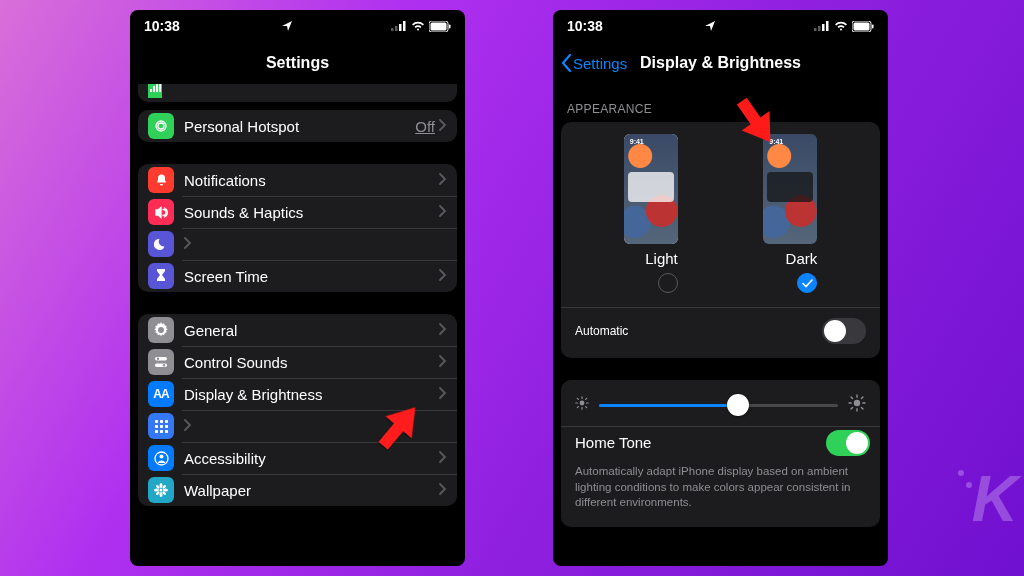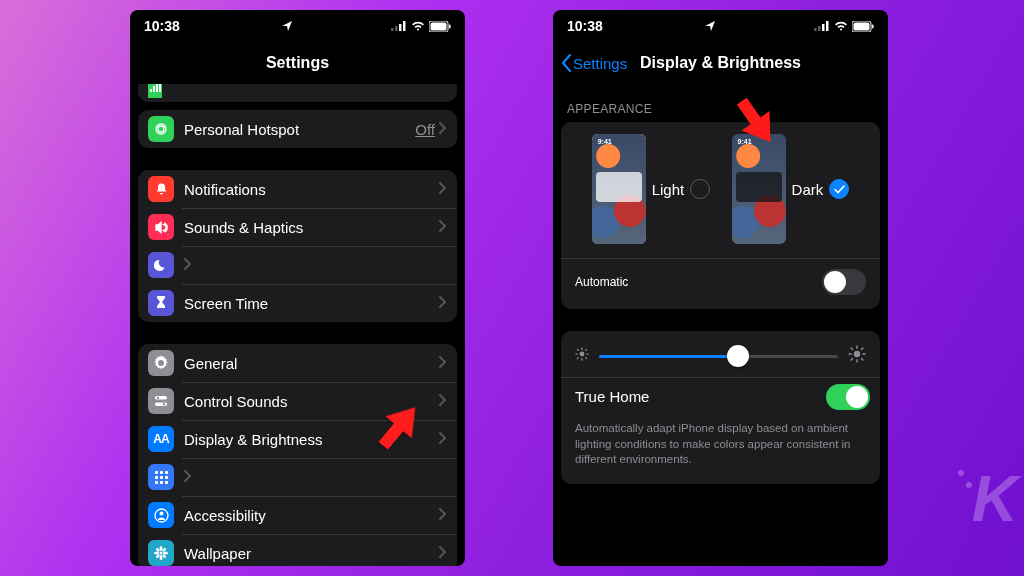--- a/index.html
+++ b/index.html
@@ -39,40 +39,40 @@
   .section-header {
     font-size: 12px; color: #8e8e93; text-transform: uppercase;
     padding: 18px 14px 6px 14px; letter-spacing: 0.3px;
   }
   .group {
     background: #1c1c1e; border-radius: 10px; margin: 0 8px 22px 8px;
     overflow: hidden;
   }
   .group-nomargin-top { margin-top: 0; }
   .row {
-    display: flex; align-items: center; height: 38px; padding: 0 10px;
+    display: flex; align-items: center; height: 32px; padding: 0 10px;
     position: relative;
   }
   .row + .row::before {
     content: ""; position: absolute; top: 0; left: 44px; right: 0;
     height: 0.5px; background: #38383a;
   }
   .row .icon-box {
     width: 26px; height: 26px; border-radius: 6px; display: flex;
     align-items: center; justify-content: center; margin-right: 10px;
     flex-shrink: 0;
   }
   .row .label { flex: 1; font-size: 15px; }
   .row .value { color: #8e8e93; font-size: 15px; margin-right: 4px; text-decoration: underline; }
   .row .chev { color: #5a5a5e; }
 
   
   .appearance-group { padding: 12px 0 14px 0; }
   .theme-row { display: flex; justify-content: space-around; padding: 0 20px 10px 20px; }
-  .theme-opt { display: flex; flex-direction: row; align-items: center; gap: 6px; }
+  .theme-opt { display: flex; flex-direction: column; align-items: flex-end; gap: 6px; }
   .theme-thumb {
     width: 54px; height: 110px; border-radius: 6px; overflow: hidden;
     background: #333; position: relative;
   }
   .theme-thumb.light { background: #e8e8ec; }
   .theme-thumb.dark { background: #1a1a1c; }
   .theme-thumb .wp {
     position: absolute; inset: 0;
     background: radial-gradient(circle at 30% 20%, #ff8844 0 12%, transparent 13%),
                 radial-gradient(circle at 70% 70%, #bb3333 0 18%, transparent 19%),
@@ -456,21 +456,21 @@
                 <line x1="14.8" y1="9" x2="17" y2="9"></line>
                 <line x1="3" y1="3" x2="4.6" y2="4.6"></line>
                 <line x1="13.4" y1="13.4" x2="15" y2="15"></line>
                 <line x1="3" y1="15" x2="4.6" y2="13.4"></line>
                 <line x1="13.4" y1="4.6" x2="15" y2="3"></line>
               </g>
             </svg>
         </span>
       </div>
       <div class="row" style="border-top:0.5px solid #38383a">
-        <span class="label" style="margin-left:4px">True Home</span>
+        <span class="label" style="margin-left:4px">Home Tone</span>
         <div class="toggle on">
             <div class="knob"></div>
           </div>
       </div>
       <div class="footnote">Automatically adapt iPhone display based on ambient lighting conditions to make colors appear consistent in different environments.</div>
     </div>
 
   </div>
 </div>
 

